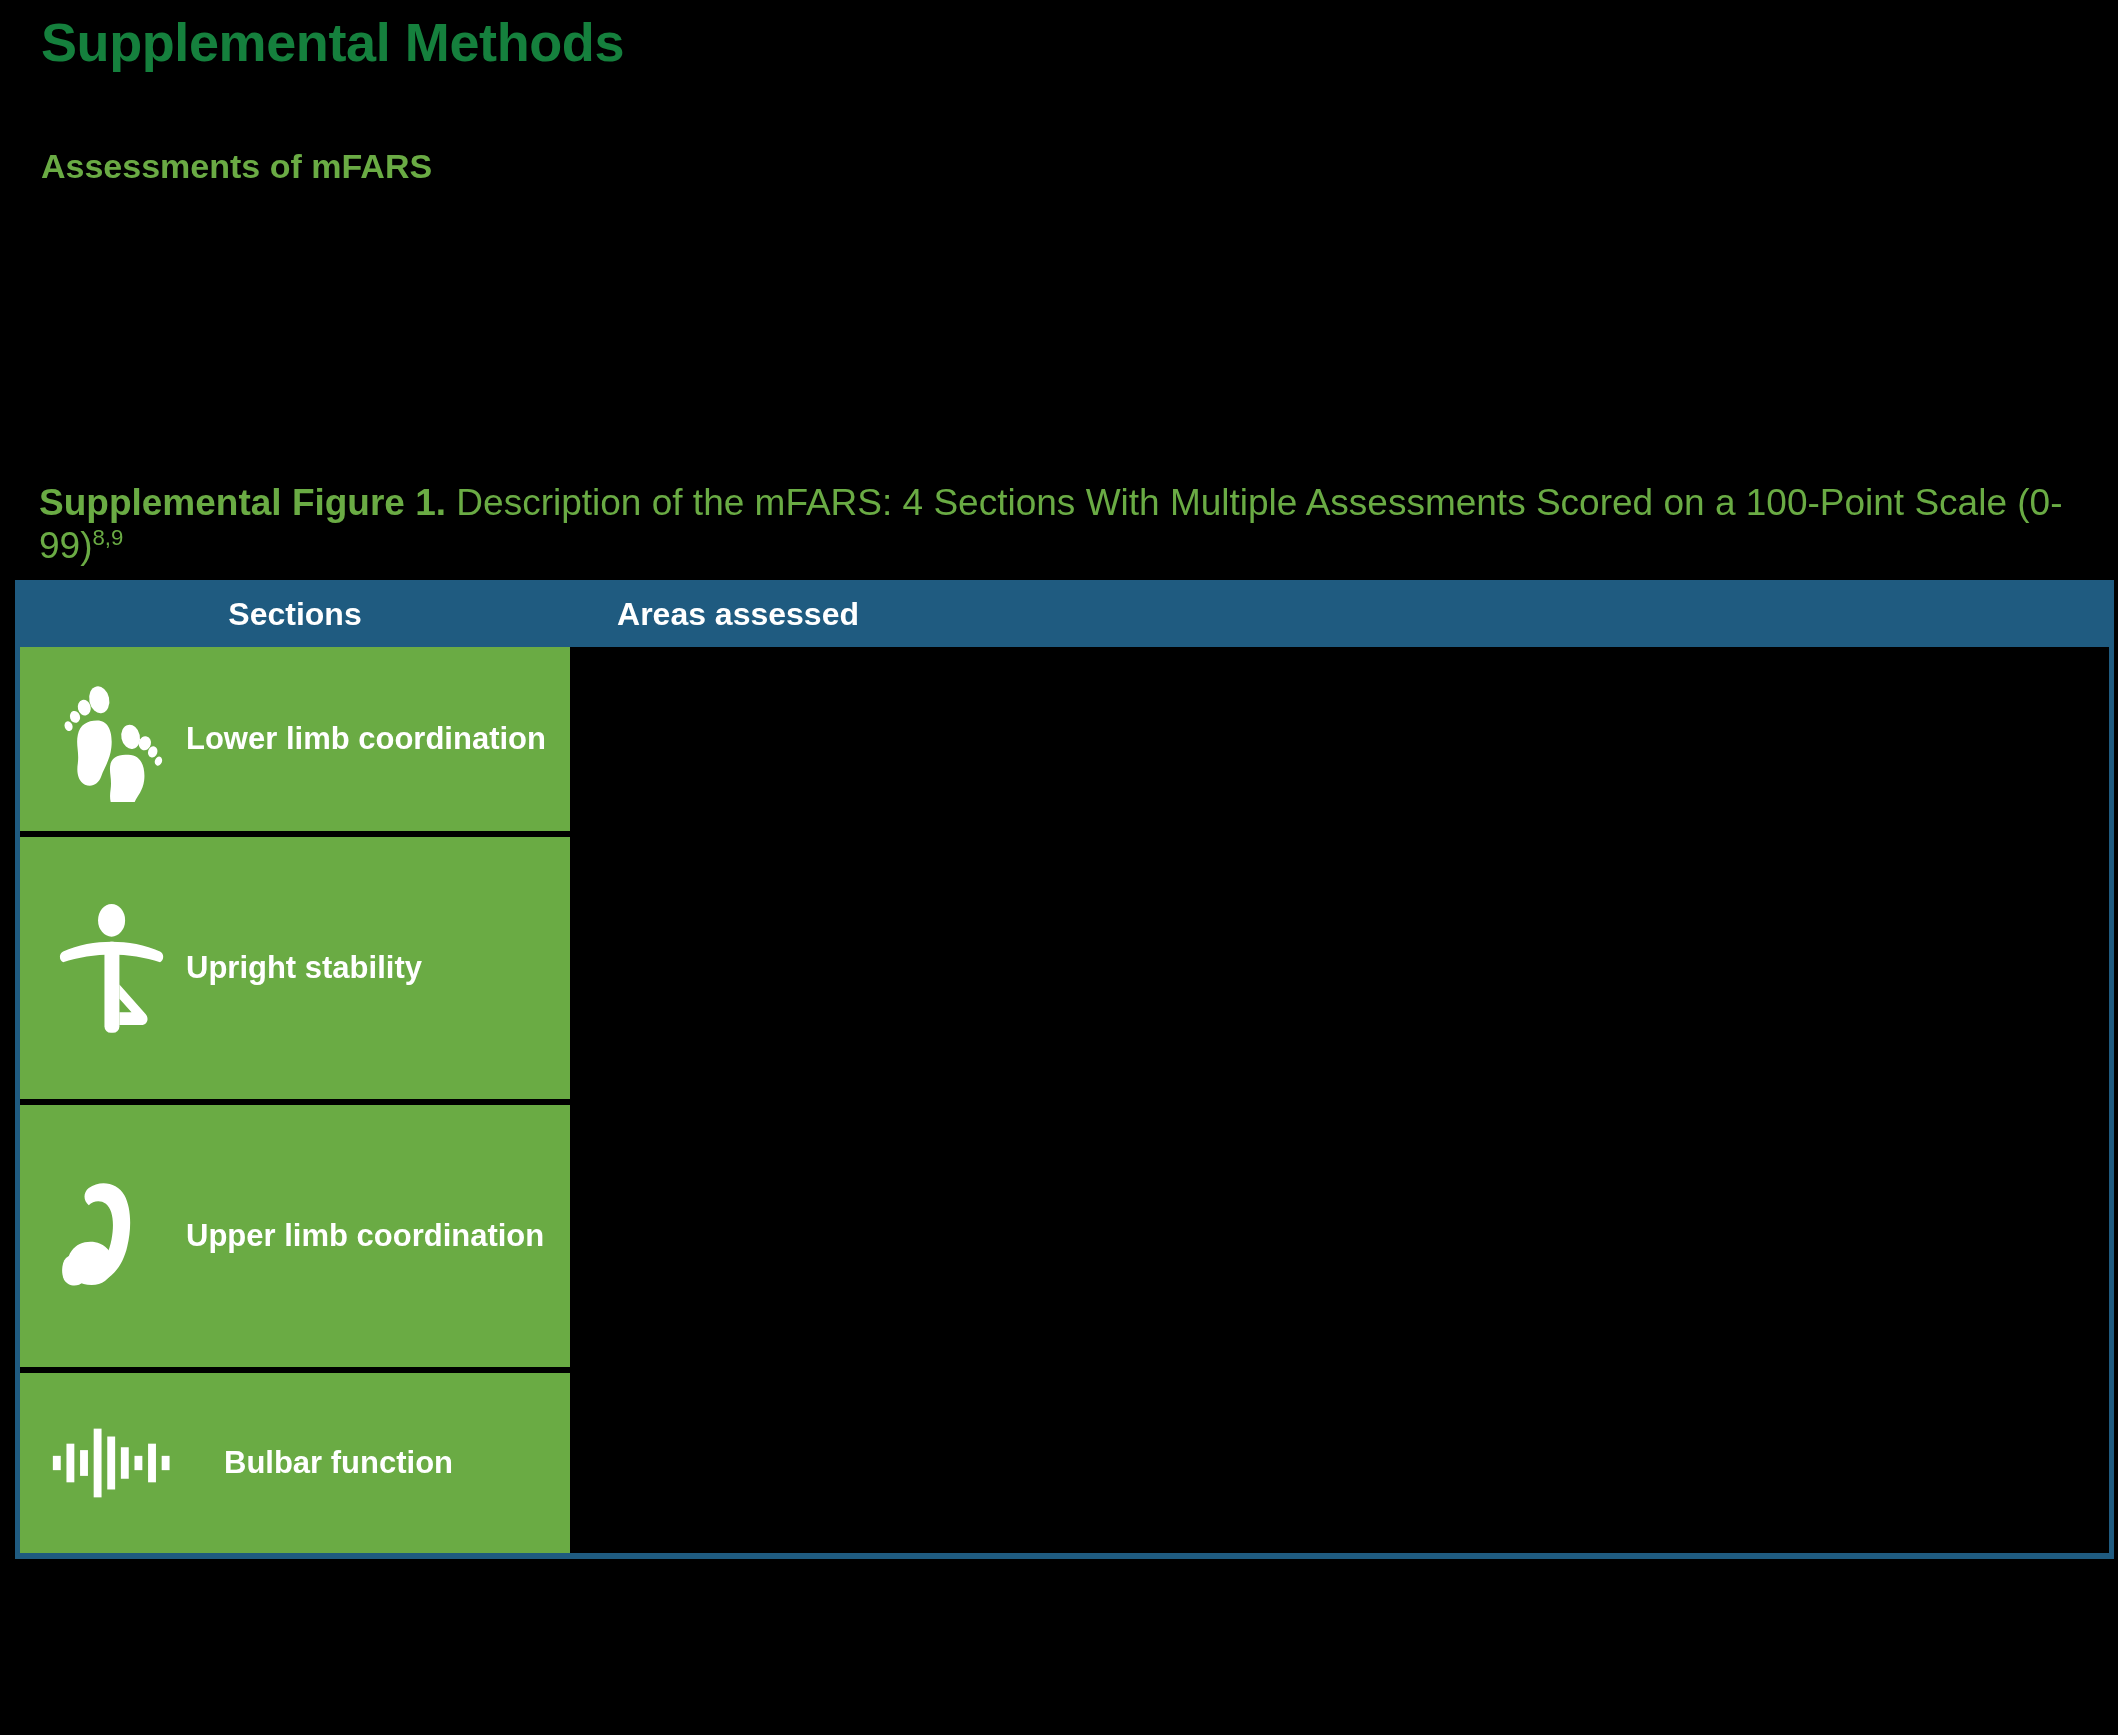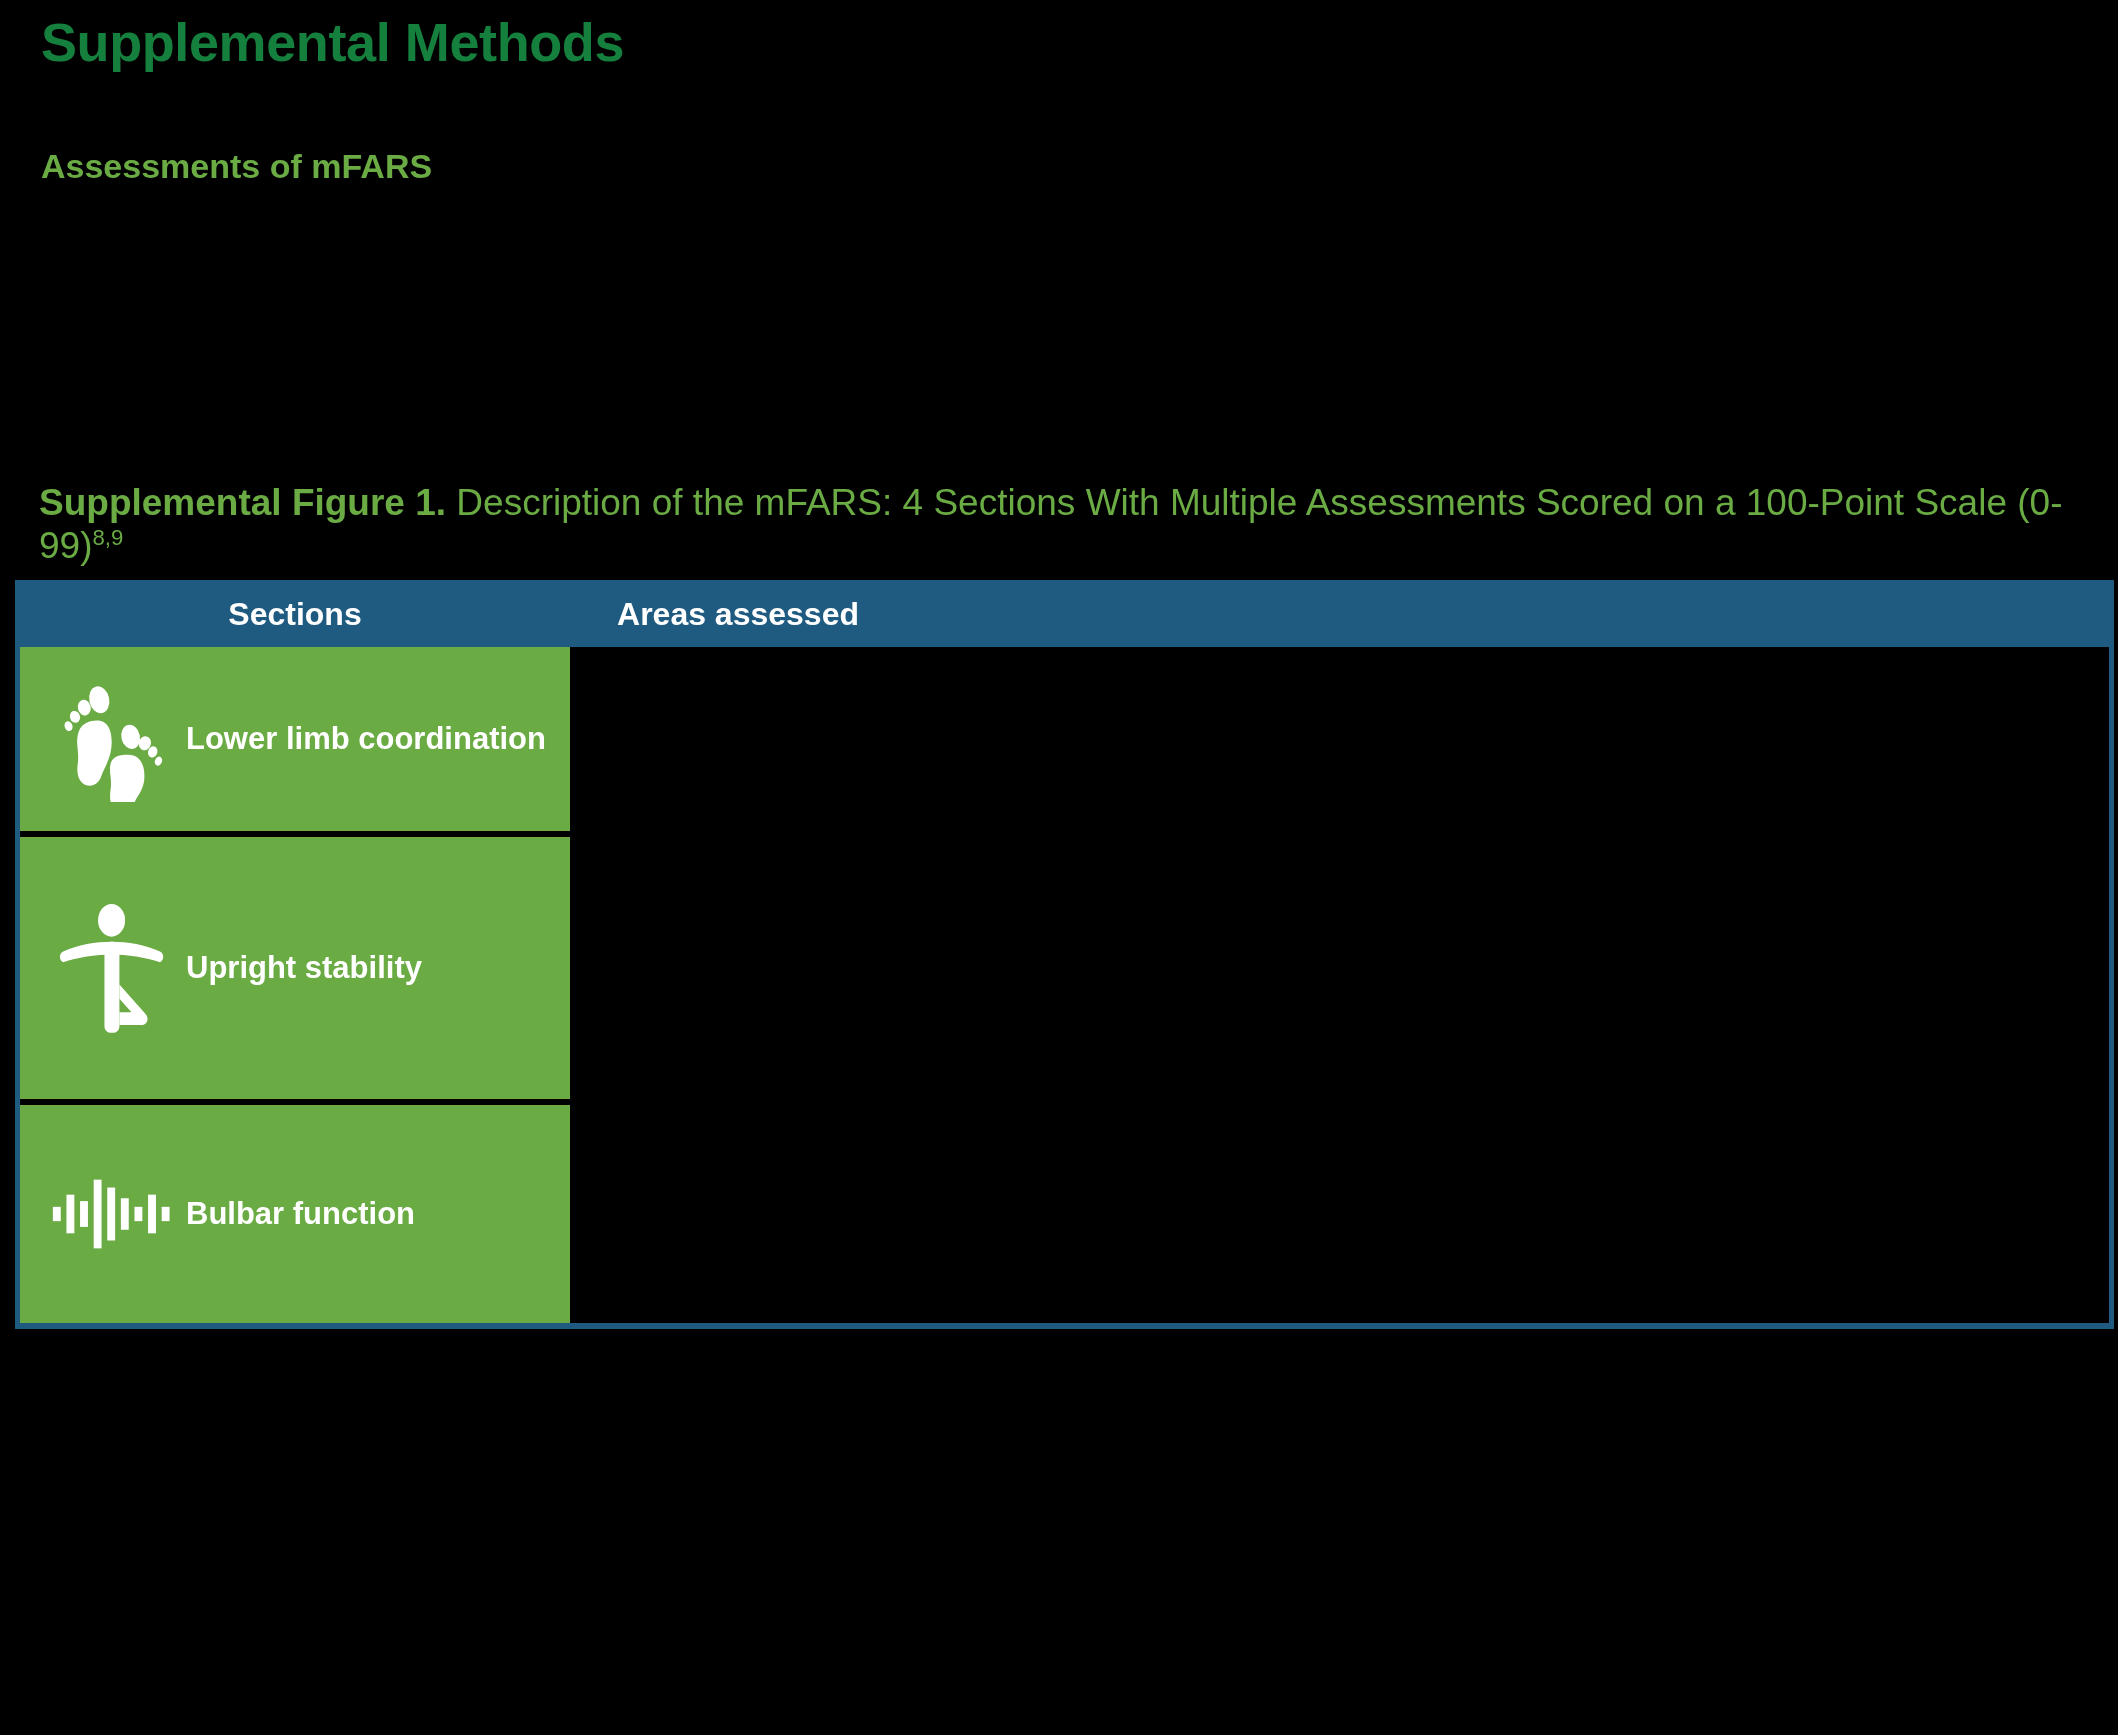--- a/index.html
+++ b/index.html
@@ -106,21 +106,21 @@
     width: 550px;
     background: #6aab44;
     display: flex;
     align-items: center;
     box-sizing: border-box;
     padding-left: 30px;
   }
   .row-h-1 { height: 184px; }
   .row-h-2 { height: 262px; }
   .row-h-3 { height: 262px; }
-  .row-h-4 { height: 218px; }
+  .row-h-4 { height: 180px; gap: 38px; }
 
   .section-icon {
     width: 126px;
     min-width: 126px;
     display: flex;
     align-items: center;
     justify-content: center;
   }
   .section-icon svg { display: block; }
 
@@ -221,20 +221,48 @@
         <div class="section-label">Upright stability</div>
       </div>
       <div class="cell-areas">
         <span></span>
       </div>
       <div class="cell-assess">
         <span></span>
       </div>
     </div>
 
+    <div class="table-row">
+      <div class="cell-section row-h-3">
+        <div class="section-icon">
+          <svg width="114" height="129" viewBox="0 0 160 180" aria-hidden="true">
+            <g fill="#ffffff">
+
+              <path d="M46 22 C62 10 86 14 96 32 C106 50 106 80 100 104
+                       C95 126 84 142 70 150 L48 150
+                       C62 136 74 116 78 94 C82 72 80 52 70 44
+                       C62 38 52 40 46 46 C38 40 38 28 46 22 Z"></path>
+
+              <path d="M22 110 C30 98 48 94 62 100 C72 104 80 114 80 128
+                       C80 146 68 158 50 158 C34 158 22 150 18 138
+                       C15 128 16 118 22 110 Z"></path>
+              <path d="M14 120 C22 114 34 114 40 122 C46 130 46 146 38 154
+                       C30 162 16 160 11 150 C7 141 8 126 14 120 Z"></path>
+            </g>
+          </svg>
+        </div>
+        <div class="section-label">Upper limb coordination</div>
+      </div>
+      <div class="cell-areas">
+        <span></span>
+      </div>
+      <div class="cell-assess">
+        <span></span>
+      </div>
+    </div>
 
     <div class="table-row">
       <div class="cell-section row-h-4">
         <div class="section-icon">
           <svg width="126" height="86" viewBox="0 0 176 120" aria-hidden="true">
             <g fill="#ffffff">
               <rect x="4" y="50" width="11" height="20"></rect>
               <rect x="23" y="33" width="11" height="54"></rect>
               <rect x="42" y="42" width="11" height="36"></rect>
               <rect x="61" y="12" width="11" height="96"></rect>

